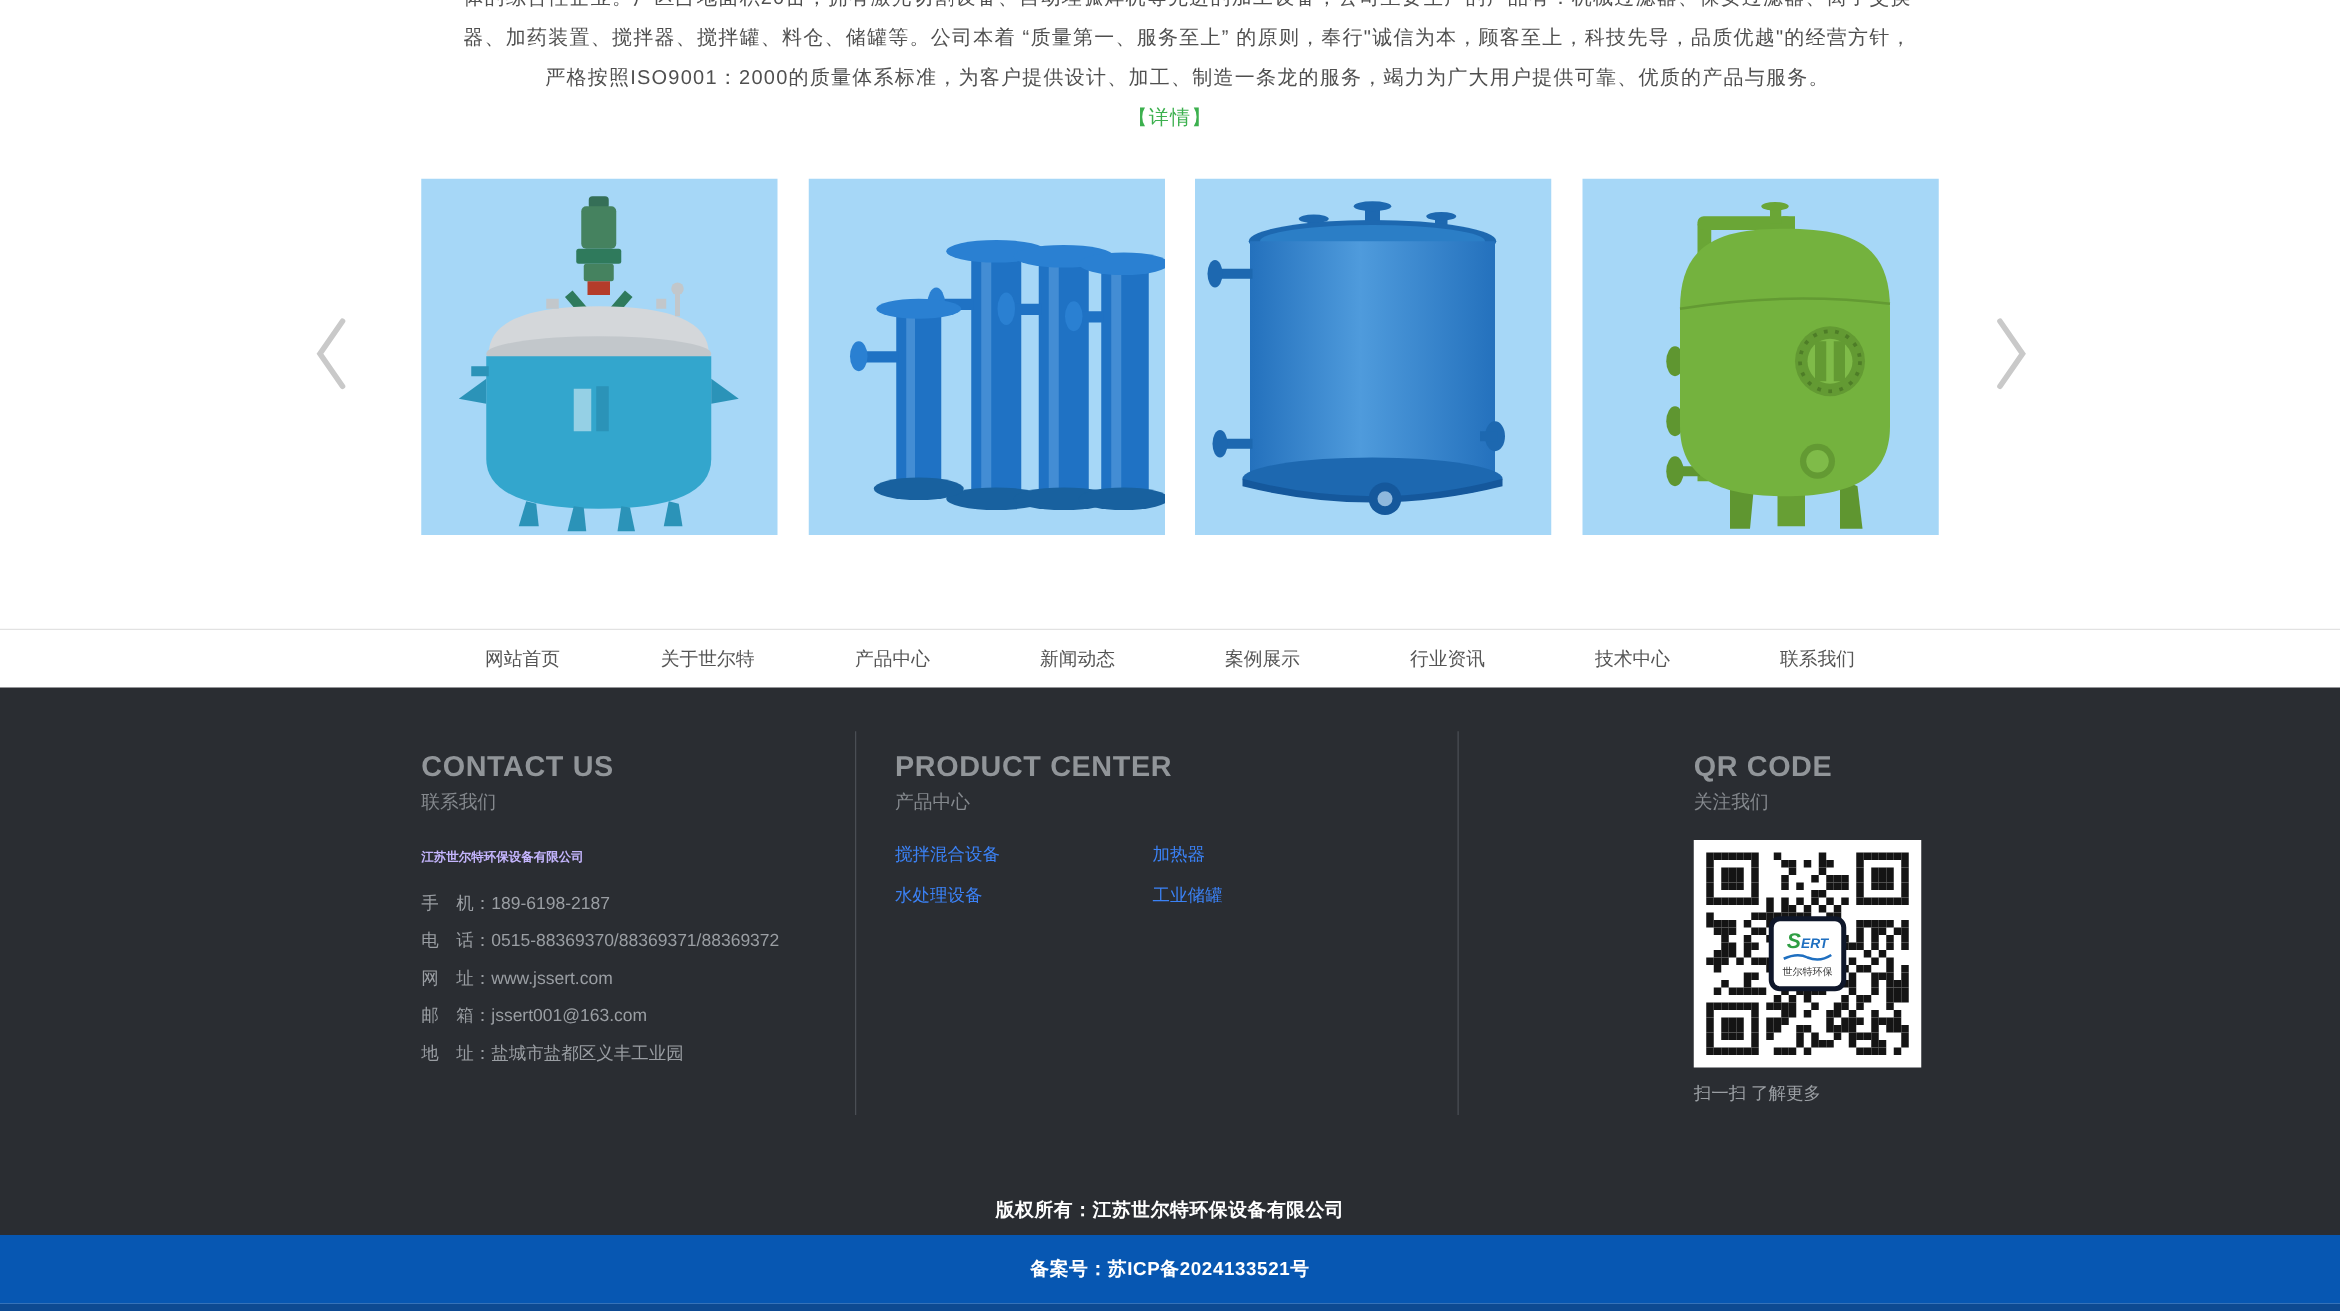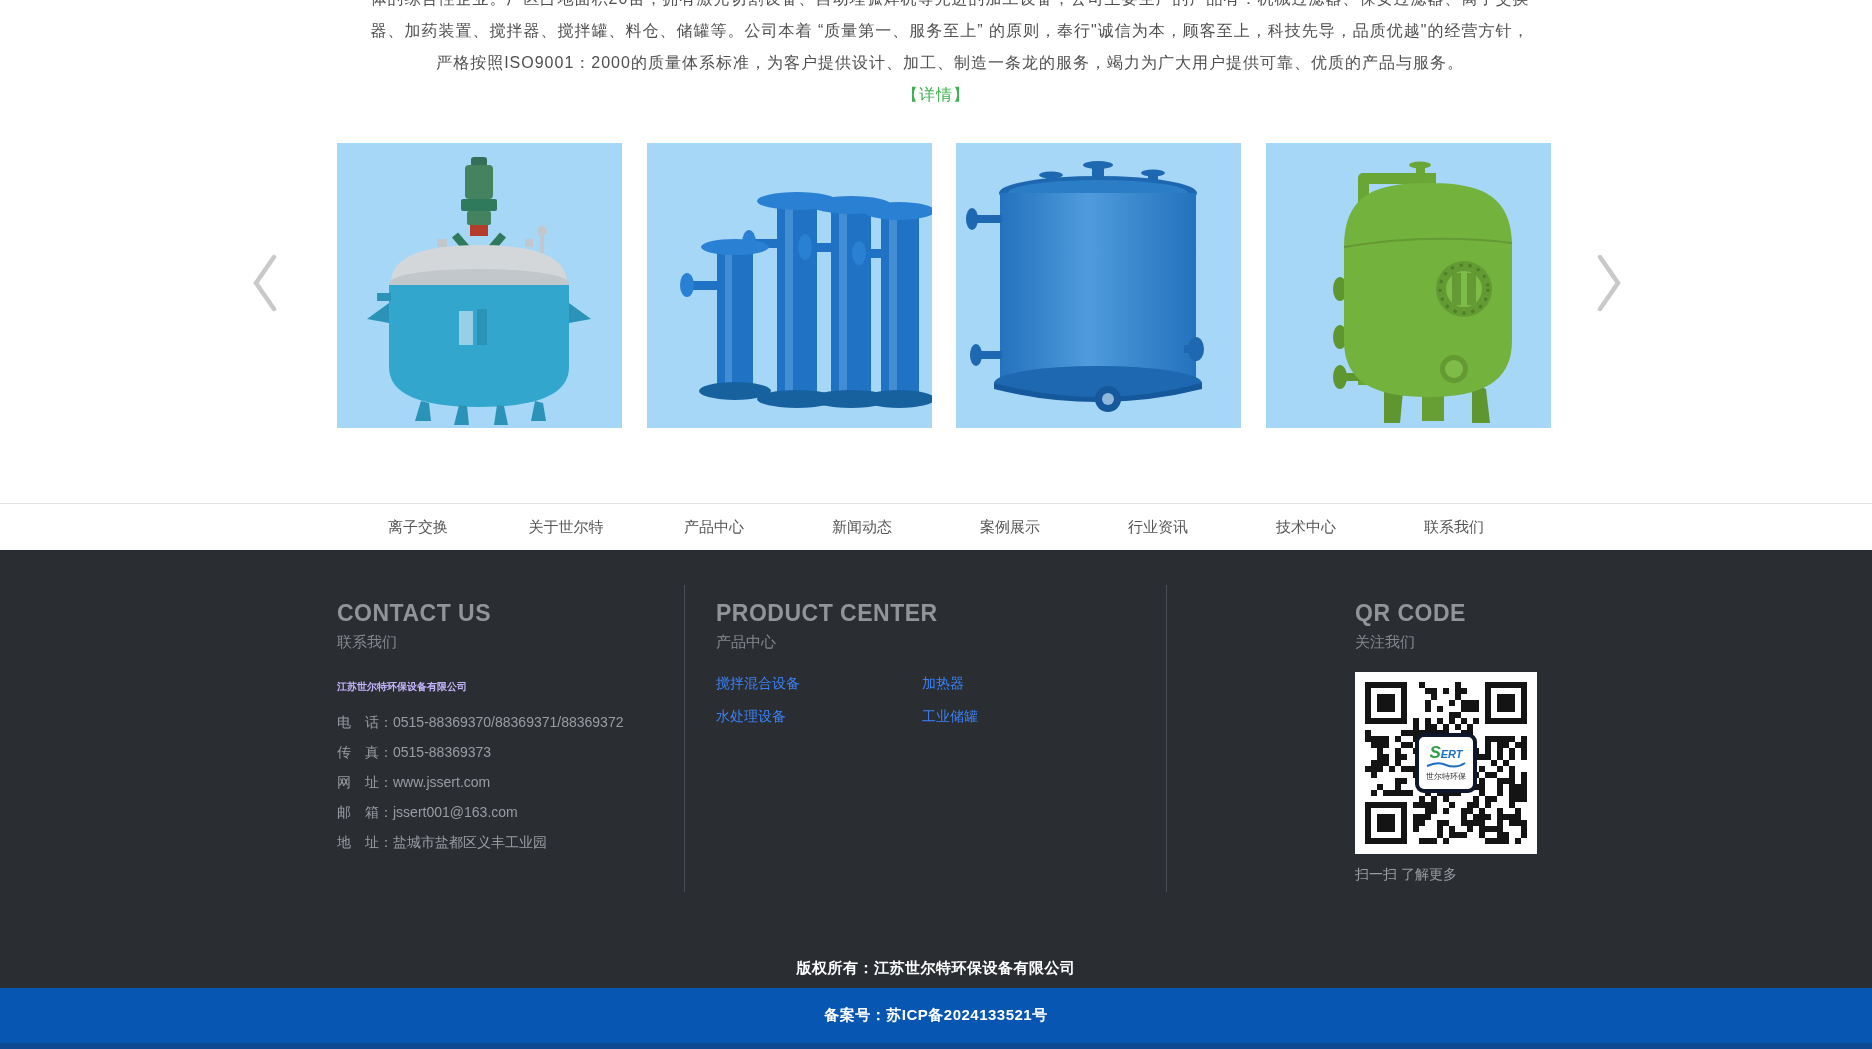--- a/index.html
+++ b/index.html
@@ -207,41 +207,41 @@
     </div>
 
     <div class="arrow next">
       <svg width="34" height="64" viewBox="0 0 34 64">
         <polyline points="8,6 26,32 8,58" stroke="#c9c9c9" stroke-width="4.5" fill="none" stroke-linecap="round"></polyline>
       </svg>
     </div>
   </section>
 
   <nav class="navbar">
-    <a class="nav-item">离子交换</a>
+    <a class="nav-item">网站首页</a>
     <a class="nav-item">关于世尔特</a>
     <a class="nav-item">产品中心</a>
     <a class="nav-item">新闻动态</a>
     <a class="nav-item">案例展示</a>
     <a class="nav-item">行业资讯</a>
     <a class="nav-item">技术中心</a>
     <a class="nav-item">联系我们</a>
   </nav>
 
   <footer class="footer">
     <div class="f-divider d1"></div>
     <div class="f-divider d2"></div>
 
     <div class="f-col col-contact">
       <div class="f-title">CONTACT US</div>
       <div class="f-sub">联系我们</div>
       <div class="f-company">江苏世尔特环保设备有限公司</div>
       <div class="f-lines">
+        <div class="f-line">手　机：189-6198-2187</div>
         <div class="f-line">电　话：0515-88369370/88369371/88369372</div>
-        <div class="f-line">传　真：0515-88369373</div>
         <div class="f-line">网　址：www.jssert.com</div>
         <div class="f-line">邮　箱：jssert001@163.com</div>
         <div class="f-line">地　址：盐城市盐都区义丰工业园</div>
       </div>
     </div>
 
     <div class="f-col col-products">
       <div class="f-title">PRODUCT CENTER</div>
       <div class="f-sub">产品中心</div>
       <div class="p-links">

